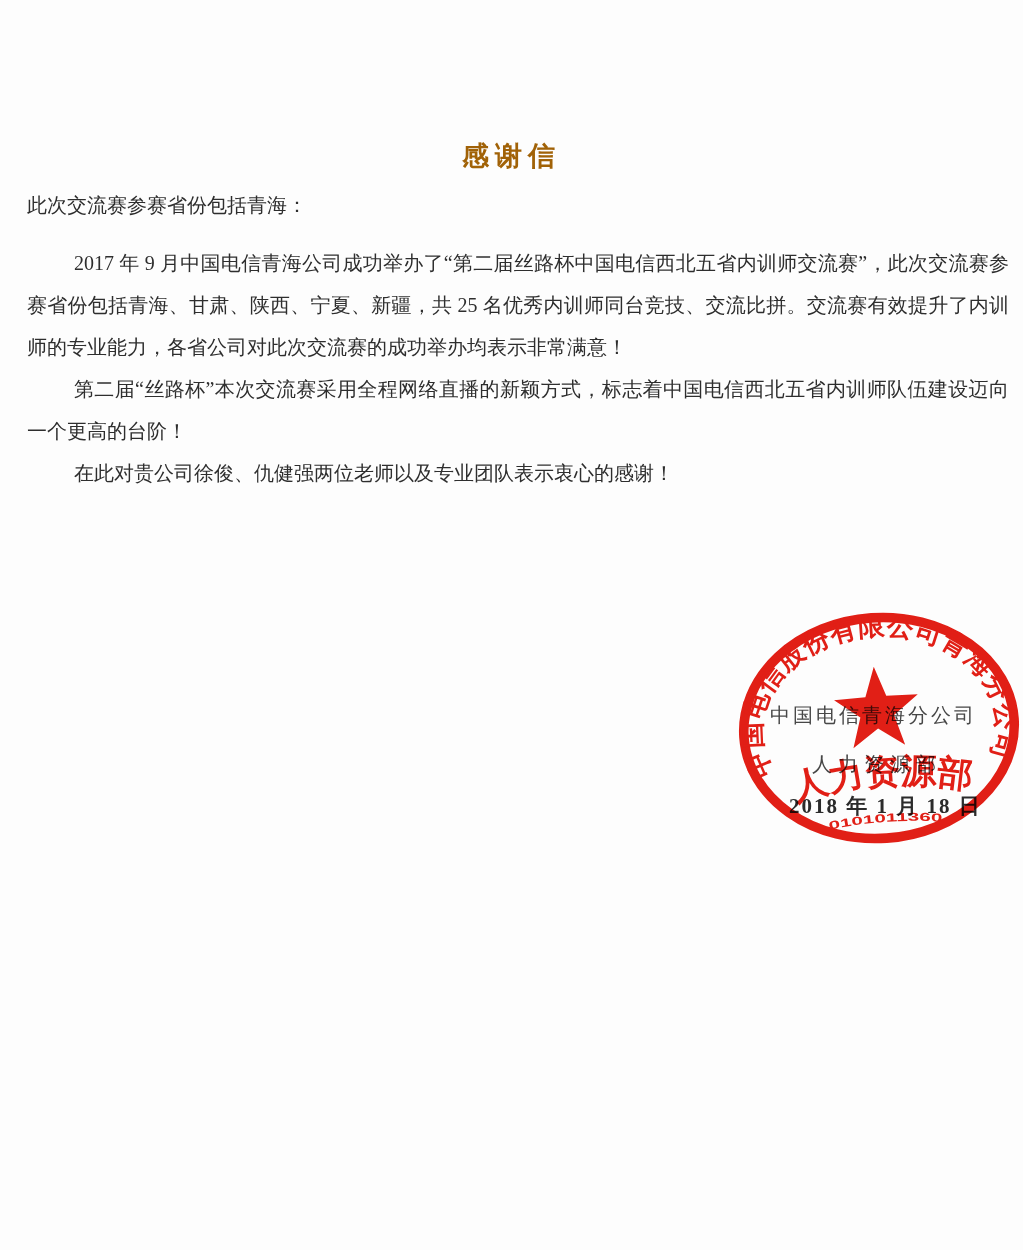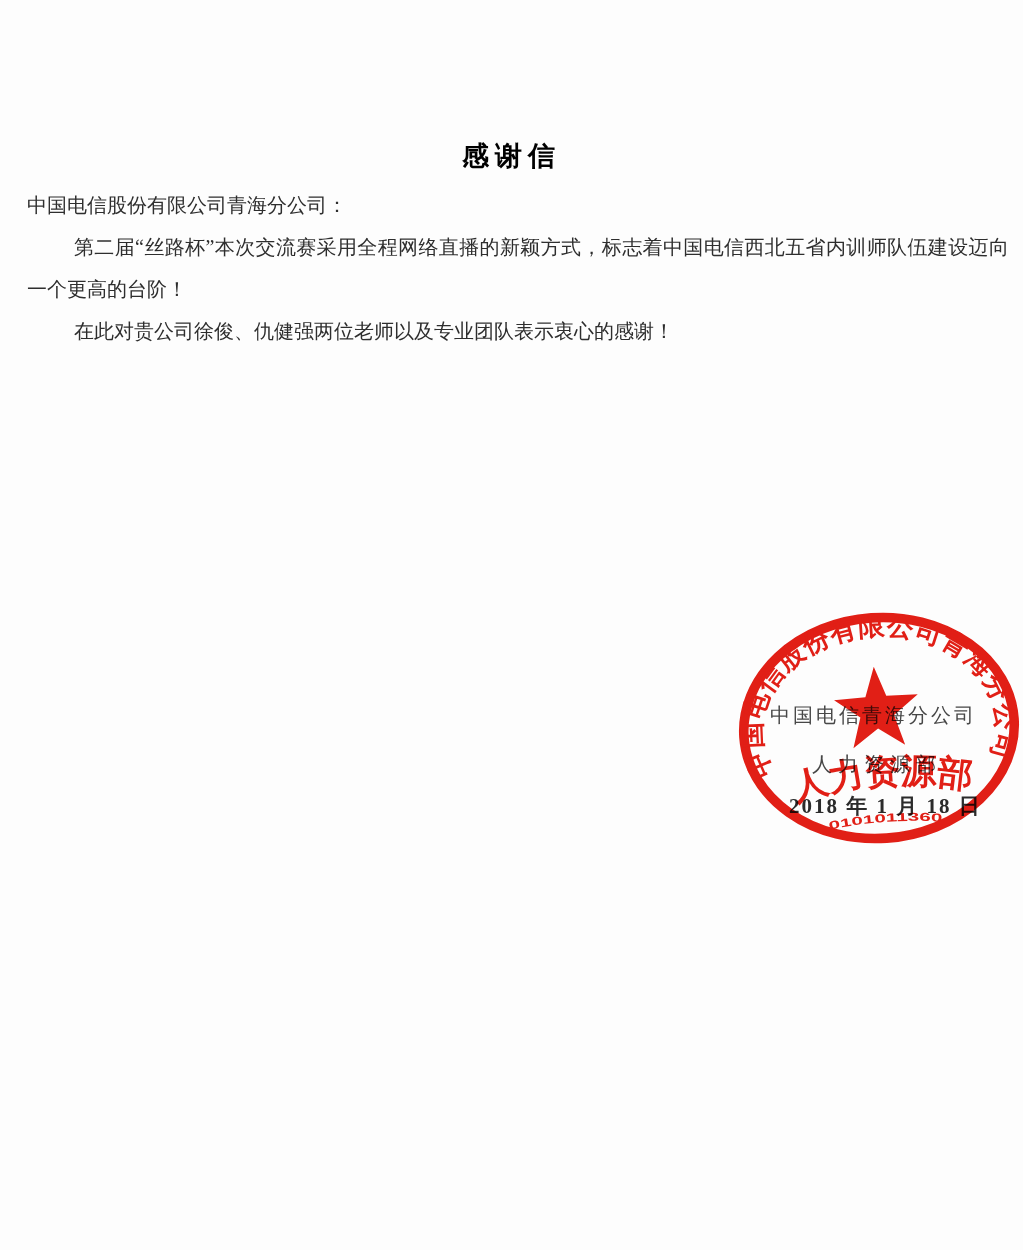--- a/index.html
+++ b/index.html
@@ -5,21 +5,21 @@
   html,body { margin:0; padding:0; background:#ffffff; }
   .page {
     position:relative; width:1023px; height:1250px;
     background:#fdfdfd; overflow:hidden;
     font-family:"Liberation Serif","DejaVu Serif",serif;
     color:#2e2e2e;
   }
   .title {
     margin:0; padding-top:138px; text-align:center;
     font-family:"Liberation Sans","DejaVu Sans",sans-serif;
-    font-size:27px; font-weight:bold; letter-spacing:6px; color:#000000;
+    font-size:27px; font-weight:bold; letter-spacing:6px; color:#a16207;
   }
   .bodytext {
     margin:10px 14px 0 27px;
     font-size:20px; line-height:42px; text-align:justify;
   }
   .bodytext p { margin:0; }
   .recipient { text-indent:0; }
   .para { text-indent:2.35em; }
   .para-first { margin-top:16px !important; }
   .cizhi { text-indent:1.8em; }
@@ -41,21 +41,22 @@
   }
 </style>
 </head>
 <body>
 
 <div class="page">
 
   <h1 class="title">感谢信</h1>
 
   <div class="bodytext">
-    <p class="recipient">中国电信股份有限公司青海分公司：</p>
+    <p class="recipient">此次交流赛参赛省份包括青海：</p>
+    <p class="para para-first">2017 年 9 月中国电信青海公司成功举办了“第二届丝路杯中国电信西北五省内训师交流赛”，此次交流赛参赛省份包括青海、甘肃、陕西、宁夏、新疆，共 25 名优秀内训师同台竞技、交流比拼。交流赛有效提升了内训师的专业能力，各省公司对此次交流赛的成功举办均表示非常满意！</p>
     <p class="para">第二届“丝路杯”本次交流赛采用全程网络直播的新颖方式，标志着中国电信西北五省内训师队伍建设迈向一个更高的台阶！</p>
     <p class="para">在此对贵公司徐俊、仇健强两位老师以及专业团队表示衷心的感谢！</p>
   </div>
 
   <div class="sig sig-company">中国电信青海分公司</div>
   <div class="sig sig-dept">人力资源部</div>
   <div class="sig sig-date">2018 年 1 月 18 日</div>
 
   <svg class="stamp" viewBox="0 0 300 250" aria-hidden="true">
     <defs>

